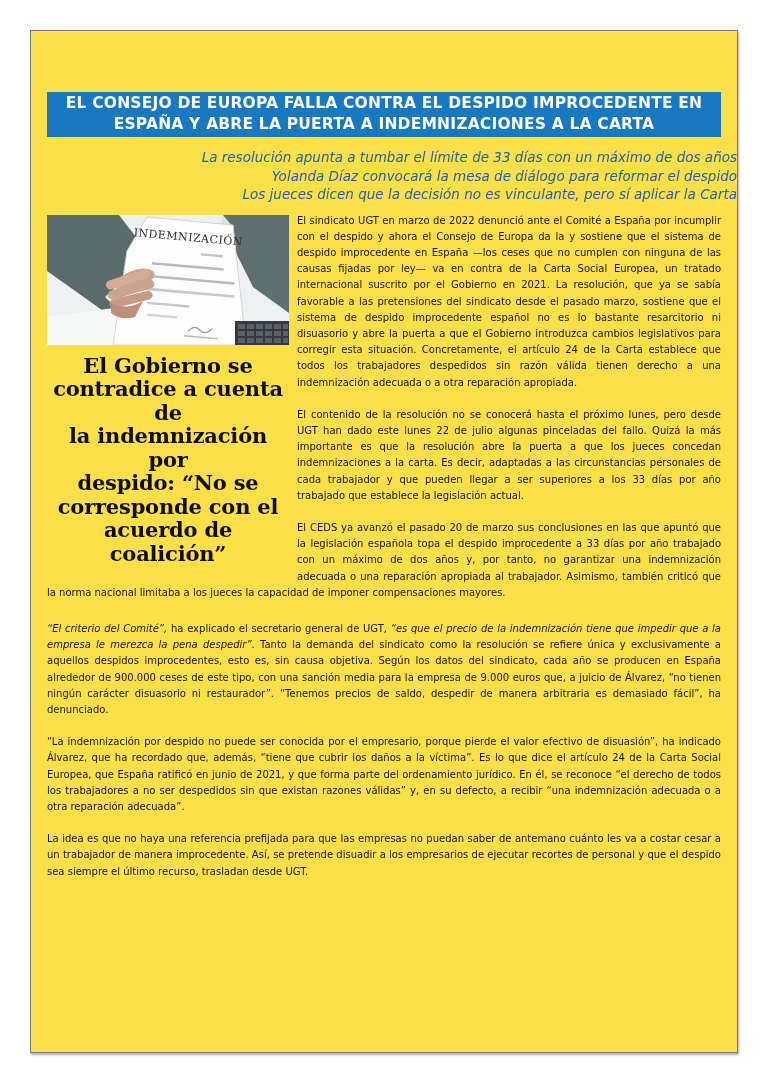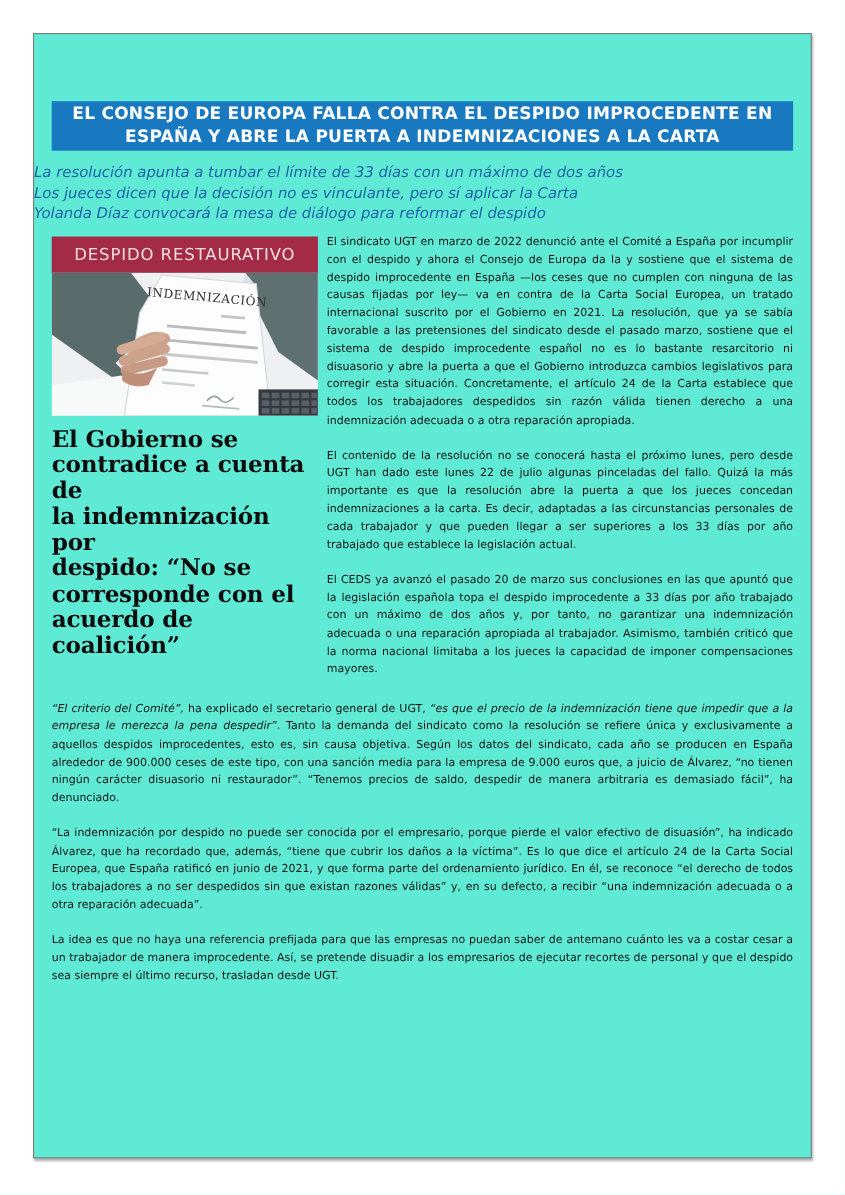--- a/index.html
+++ b/index.html
@@ -1,75 +1,74 @@
 <!DOCTYPE html>
 <html><head>
 <meta charset="utf-8">
 <style>
   * { margin:0; padding:0; box-sizing:border-box; }
   html,body { width:768px; height:1086px; background:#ffffff;
               font-family:"DejaVu Sans", sans-serif; }
   .page {
     position:absolute; left:30px; top:30px; width:708px; height:1023px;
-    background:#5eead4; border:1px solid #7c7c7c;
+    background:#fde047; border:1px solid #7c7c7c;
     box-shadow:1px 2px 2px rgba(110,110,110,.55);
     overflow:hidden;
   }
   .banner {
     margin:61px 16px 0 16px;
     background:#1878c0; color:#ffffff;
     font-weight:bold; font-size:15.5px; line-height:21px;
     text-align:center; white-space:pre-line;
     padding:1px 4px 2px 4px; letter-spacing:.2px;
   }
-  .subtitles { margin-top:11px; text-align:left; }
+  .subtitles { margin-top:11px; text-align:right; }
   .subtitle {
     font-style:italic; font-size:13.5px; line-height:18.5px;
     color:#2062a8;
   }
   .content { margin:9px 16px 0 16px; }
   .media {
     float:left; width:242px; margin:2px 8px 4px 0;
   }
   .media-header {
     background:#a42b45; color:#f2dde2; text-align:center;
     font-size:15px; letter-spacing:.8px; padding:7px 0 8px 0;
   }
   .photo { width:242px; height:130px; display:block; }
   .caption {
     margin-top:9px;
     font-family:"DejaVu Serif", serif; font-weight:bold;
     font-size:21px; line-height:23.5px; color:#0d0d0d;
-    white-space:pre-line; letter-spacing:-0.2px;
+    white-space:pre-line; letter-spacing:-0.2px;text-align:center;
   }
   p.body {
     font-size:10px; line-height:16.2px; color:#141414;
     text-align:justify; margin-bottom:16px;
   }
   p.body.extra-gap { margin-top:20px; }
   p.body i { font-style:italic; }
 </style>
 </head>
 <body>
 
 <div class="page">
 
   <div class="banner">EL CONSEJO DE EUROPA FALLA CONTRA EL DESPIDO IMPROCEDENTE EN
 ESPAÑA Y ABRE LA PUERTA A INDEMNIZACIONES A LA CARTA</div>
 
   <div class="subtitles">
     <div class="subtitle">La resolución apunta a tumbar el límite de 33 días con un máximo de dos años</div>
+    <div class="subtitle">Yolanda Díaz convocará la mesa de diálogo para reformar el despido</div>
     <div class="subtitle">Los jueces dicen que la decisión no es vinculante, pero sí aplicar la Carta</div>
-    <div class="subtitle">Yolanda Díaz convocará la mesa de diálogo para reformar el despido</div>
   </div>
 
   <div class="content">
 
     <div class="media">
-      <div class="media-header">DESPIDO RESTAURATIVO</div>
 
       <svg class="photo" viewBox="0 0 242 130" xmlns="http://www.w3.org/2000/svg">
 
         <rect x="0" y="0" width="242" height="130" fill="#eef0f1"></rect>
 
         <path d="M176 0 L242 0 L242 98 L206 72 L184 28 Z" fill="#5f7070"></path>
         <path d="M176 0 L186 12 L184 30 L174 8 Z" fill="#dfe2e2"></path>
 
         <path d="M0 0 L72 0 L112 52 L62 100 L0 56 Z" fill="#5a6b6b"></path>
         <path d="M58 82 L84 58 L98 72 L72 96 Z" fill="#e9e9e7"></path>

